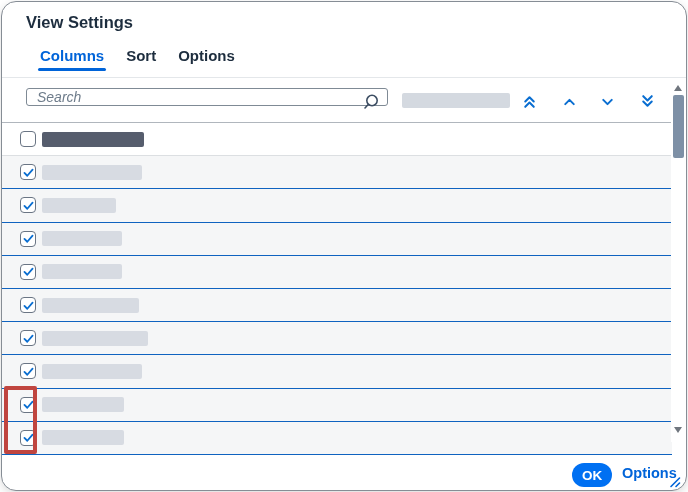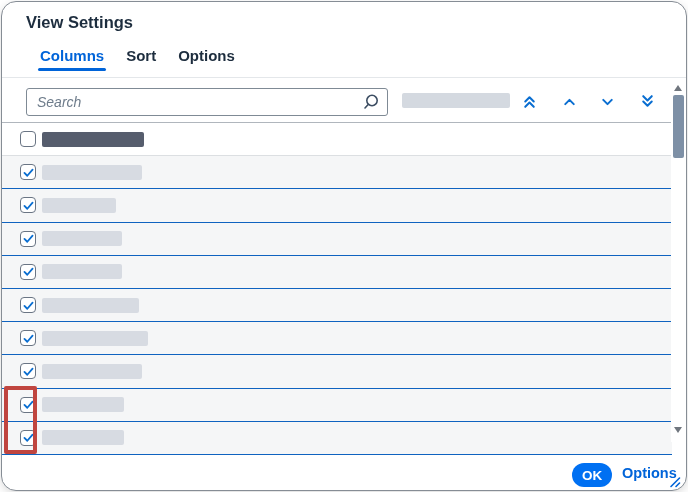--- a/index.html
+++ b/index.html
@@ -10,21 +10,21 @@
   .dlg-title{position:absolute;left:24px;top:11px;font-size:16.5px;font-weight:700;color:var(--title_text,#1d2d3e);}
   
   .tabstrip{position:absolute;top:40px;left:0;width:100%;height:36px;box-sizing:border-box;
     border-bottom:1px solid #e4e7ea;display:flex;padding-left:38px;gap:22px;align-items:flex-start;}
   .tab{position:relative;font-size:15px;font-weight:700;color:var(--title_text,#1d2d3e);
     padding-top:5px;height:100%;box-sizing:border-box;cursor:pointer;white-space:nowrap;}
   .tab.active{color:var(--tab_active_blue,#0064d9);font-weight:700;}
   .tab.active::after{content:'';position:absolute;left:-2px;right:-2px;bottom:6px;height:3px;
     border-radius:2px;background:var(--tab_active_blue,#0064d9);}
   
-  .search-wrap{position:absolute;left:24px;top:86px;width:362px;height:28px;box-sizing:border-box;
+  .search-wrap{position:absolute;left:24px;top:86px;width:362px;height:18px;box-sizing:border-box;
     border:1px solid #7f8a95;border-radius:3px;background:#fff;display:flex;align-items:center;
     padding:0 30px 0 10px;}
   .search-wrap input{flex:1;border:none;outline:none;background:transparent;font-size:14px;
     color:#1d2d3e;font-family:"Liberation Sans",sans-serif;padding:0;}
   .search-wrap input::placeholder{font-style:italic;color:#6e7c8b;opacity:1;}
   .search-icon{position:absolute;right:7px;top:4px;width:18px;height:18px;color:#3d4e63;}
   .toolbar-pill{position:absolute;left:400px;top:91px;width:108px;height:15px;border-radius:2px;
     background:#d4d9e0;}
   .mvbtn{position:absolute;top:85px;width:28px;height:28px;display:flex;align-items:center;
     justify-content:center;background:transparent;border:none;cursor:pointer;color:var(--accent_blue,#0a6ed1);padding:0;}

